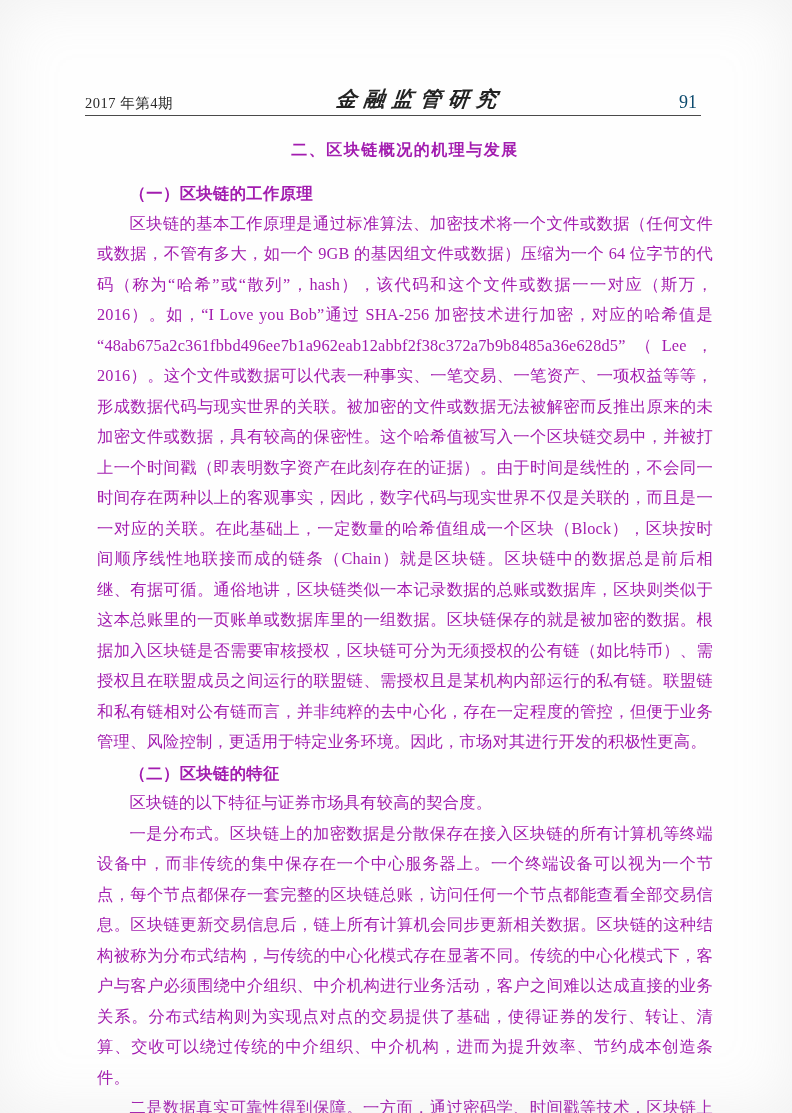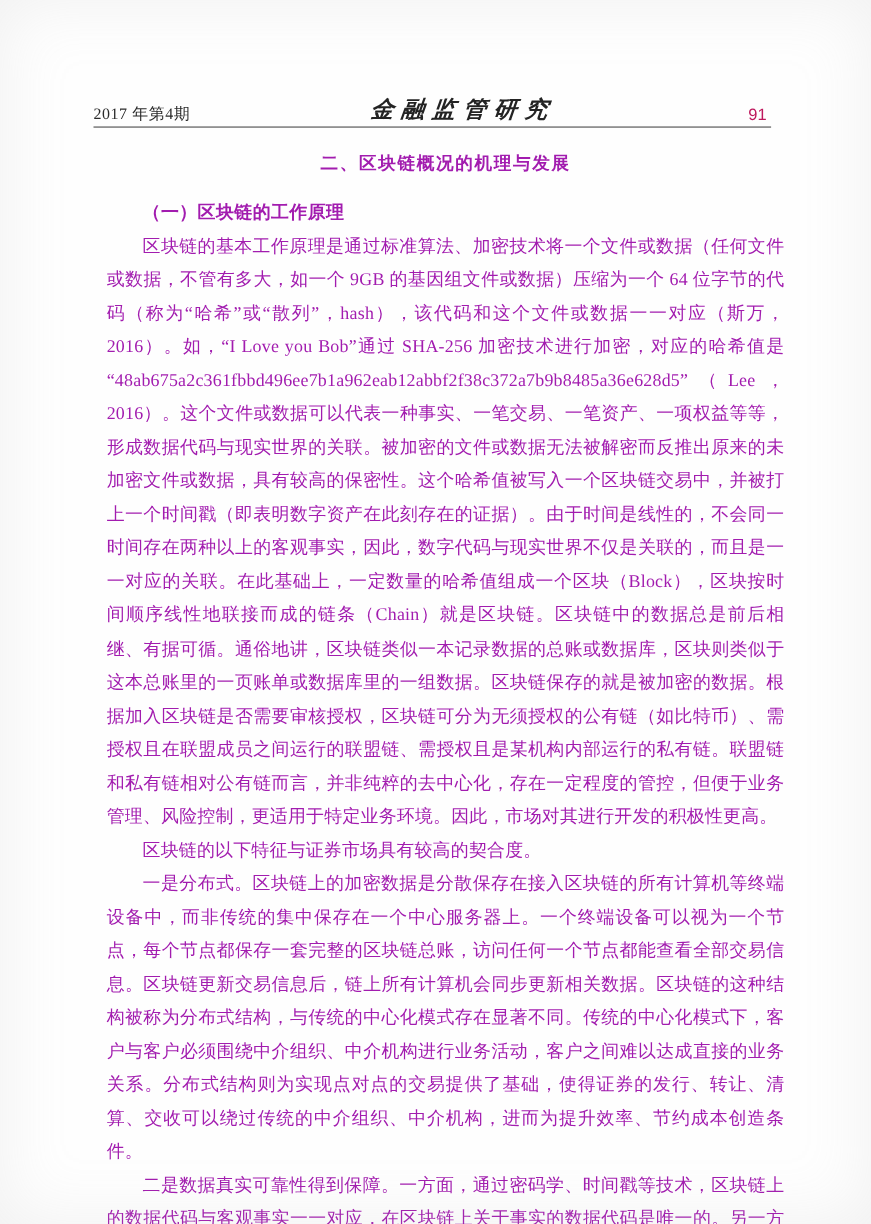--- a/index.html
+++ b/index.html
@@ -49,23 +49,23 @@
     font-family: "DejaVu Serif", "Liberation Serif", serif;
     font-style: italic;
     font-weight: bold;
     font-size: 21px;
     letter-spacing: 7px;
     color: #232323;
     transform: skewX(-6deg) translateX(-6px);
     white-space: nowrap;
   }
   .page-number {
-    font-family: Liberation Sans, sans-serif;
-    font-size: 15px;
-    color: #be185d;
+    font-family: Liberation Serif, serif;
+    font-size: 18px;
+    color: #0c4a6e;
     padding-right: 4px;
   }
 
   .page-content {
     position: absolute;
     top: 134px;
     left: 97px;
     width: 616px;
   }
   .section-title {
@@ -109,19 +109,20 @@
     <span class="issue-label">2017 年第4期</span>
     <span class="journal-script">金融监管研究</span>
     <span class="page-number">91</span>
   </div>
 
   <div class="page-content">
     <h1 class="section-title">二、区块链概况的机理与发展</h1>
     <div id="article-body">
         <p class="subheading">（一）区块链的工作原理</p>
         <p class="para">区块链的基本工作原理是通过标准算法、加密技术将一个文件或数据（任何文件或数据，不管有多大，如一个 9GB 的基因组文件或数据）压缩为一个 64 位字节的代码（称为“哈希”或“散列”，hash），该代码和这个文件或数据一一对应（斯万，2016）。如，“I Love you Bob”通过 SHA-256 加密技术进行加密，对应的哈希值是“48ab675a2c361fbbd496ee7b1a962eab12abbf2f38c372a7b9b8485a36e628d5”（Lee，2016）。这个文件或数据可以代表一种事实、一笔交易、一笔资产、一项权益等等，形成数据代码与现实世界的关联。被加密的文件或数据无法被解密而反推出原来的未加密文件或数据，具有较高的保密性。这个哈希值被写入一个区块链交易中，并被打上一个时间戳（即表明数字资产在此刻存在的证据）。由于时间是线性的，不会同一时间存在两种以上的客观事实，因此，数字代码与现实世界不仅是关联的，而且是一一对应的关联。在此基础上，一定数量的哈希值组成一个区块（Block），区块按时间顺序线性地联接而成的链条（Chain）就是区块链。区块链中的数据总是前后相继、有据可循。通俗地讲，区块链类似一本记录数据的总账或数据库，区块则类似于这本总账里的一页账单或数据库里的一组数据。区块链保存的就是被加密的数据。根据加入区块链是否需要审核授权，区块链可分为无须授权的公有链（如比特币）、需授权且在联盟成员之间运行的联盟链、需授权且是某机构内部运行的私有链。联盟链和私有链相对公有链而言，并非纯粹的去中心化，存在一定程度的管控，但便于业务管理、风险控制，更适用于特定业务环境。因此，市场对其进行开发的积极性更高。</p>
+        <p class="subheading">（二）区块链的特征</p>
         <p class="para">区块链的以下特征与证券市场具有较高的契合度。</p>
         <p class="para">一是分布式。区块链上的加密数据是分散保存在接入区块链的所有计算机等终端设备中，而非传统的集中保存在一个中心服务器上。一个终端设备可以视为一个节点，每个节点都保存一套完整的区块链总账，访问任何一个节点都能查看全部交易信息。区块链更新交易信息后，链上所有计算机会同步更新相关数据。区块链的这种结构被称为分布式结构，与传统的中心化模式存在显著不同。传统的中心化模式下，客户与客户必须围绕中介组织、中介机构进行业务活动，客户之间难以达成直接的业务关系。分布式结构则为实现点对点的交易提供了基础，使得证券的发行、转让、清算、交收可以绕过传统的中介组织、中介机构，进而为提升效率、节约成本创造条件。</p>
         <p class="para">二是数据真实可靠性得到保障。一方面，通过密码学、时间戳等技术，区块链上的数据代码与客观事实一一对应，在区块链上关于事实的数据代码是唯一的。另一方面，由区块链上具</p>
       </div>
   </div>
 
 </div>
 
 </body></html>

